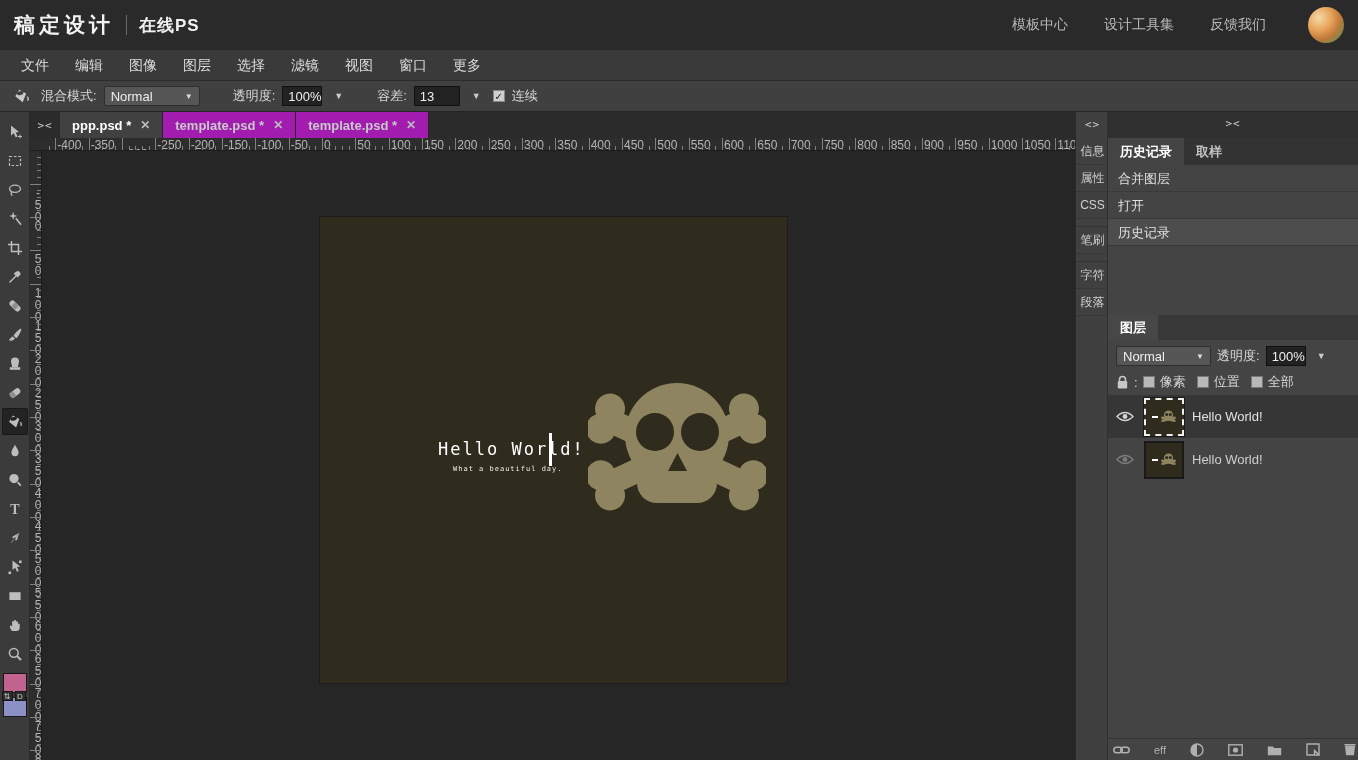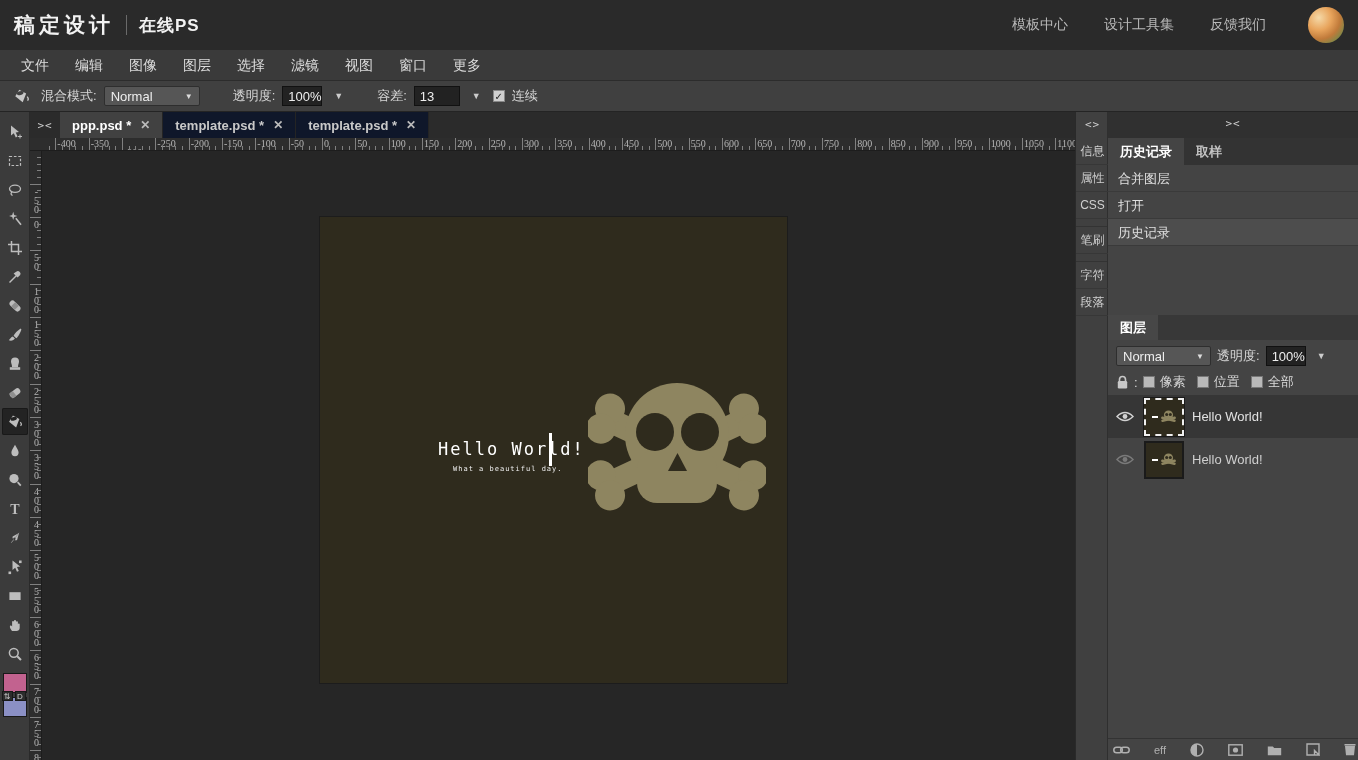--- a/index.html
+++ b/index.html
@@ -33,35 +33,35 @@
   .dropdown .caret{margin-left:auto;font-size:8px;color:#ddd;}
   .dark-input{height:20px;background:#222;border:1px solid #111;color:#eee;font-size:13px;display:flex;align-items:center;padding:0 5px;}
   .tri-btn{font-size:9px;color:#ccc;padding:0 5px;cursor:pointer;}
   .checkbox{width:12px;height:12px;background:#cfcfcf;border:1px solid #888;display:inline-flex;align-items:center;justify-content:center;font-size:10px;color:#222;cursor:pointer;}
   .checkbox.checked::after{content:"✓";}
   .tool-ico-slot{width:26px;display:flex;justify-content:center;}
 
   
   .tabbar{left:30px;top:112px;width:1045px;height:26px;background:#2b2b2b;display:flex;align-items:flex-end;}
   .collapse-btn{width:30px;color:#cfcfcf;font-size:11px;letter-spacing:1px;text-align:center;line-height:24px;cursor:pointer;font-family:"DejaVu Sans Mono",monospace;}
-  .doc-tab{height:26px;display:flex;align-items:center;gap:9px;padding:0 12px;background:#0f172a;color:#c9c9c9;font-size:13px;font-weight:700;border-right:1px solid #242424;cursor:pointer;}
+  .doc-tab{height:26px;display:flex;align-items:center;gap:9px;padding:0 12px;background:#a21caf;color:#c9c9c9;font-size:13px;font-weight:700;border-right:1px solid #242424;cursor:pointer;}
   .doc-tab.active{background:#414141;color:#fff;}
   .doc-tab .close{font-size:12px;color:#bbb;cursor:pointer;}
 
   
   .ruler{background:#2d2d2d;overflow:hidden;z-index:3;}
   .ruler-h{left:42px;top:138px;width:1033px;height:13px;border-bottom:1px solid #1d1d1d;}
   .ruler-v{left:30px;top:151px;width:12px;height:609px;border-right:1px solid #1d1d1d;}
   .ruler-corner{left:30px;top:138px;width:12px;height:13px;background:#2d2d2d;z-index:3;border-bottom:1px solid #1d1d1d;}
   .ruler .tick{position:absolute;background:#808080;}
   .ruler-h .tick{bottom:0;width:1px;height:4px;}
   .ruler-h .tick.major{height:13px;}
   .ruler-v .tick{right:0;height:1px;width:4px;}
   .ruler-v .tick.major{width:12px;}
-  .rlabel{position:absolute;color:#b5b5b5;font-size:10px;font-family:Liberation Serif, serif;}
+  .rlabel{position:absolute;color:#b5b5b5;font-size:12px;font-family:Liberation Sans, sans-serif;}
   .ruler-h .rlabel{top:0px;}
   .ruler-v .rlabel{left:1px;writing-mode:vertical-rl;text-orientation:upright;letter-spacing:-2px;}
 
   .viewport{left:42px;top:151px;width:1033px;height:609px;background:#262626;overflow:hidden;}
   .canvas{left:278px;top:66px;width:467px;height:466px;background:var(--canvas-bg);overflow:hidden;box-shadow:0 0 0 1px #1c1c1c;}
   .hello{left:118px;top:222px;color:#fff;font-family:"DejaVu Sans Mono",monospace;font-size:17px;letter-spacing:2px;white-space:nowrap;}
   .hello-caption{left:133px;top:248px;color:#efefef;font-family:"DejaVu Sans Mono",monospace;font-size:7px;letter-spacing:1px;white-space:nowrap;}
   .text-cursor{left:229px;top:216px;width:3px;height:33px;background:#fff;}
 
   

